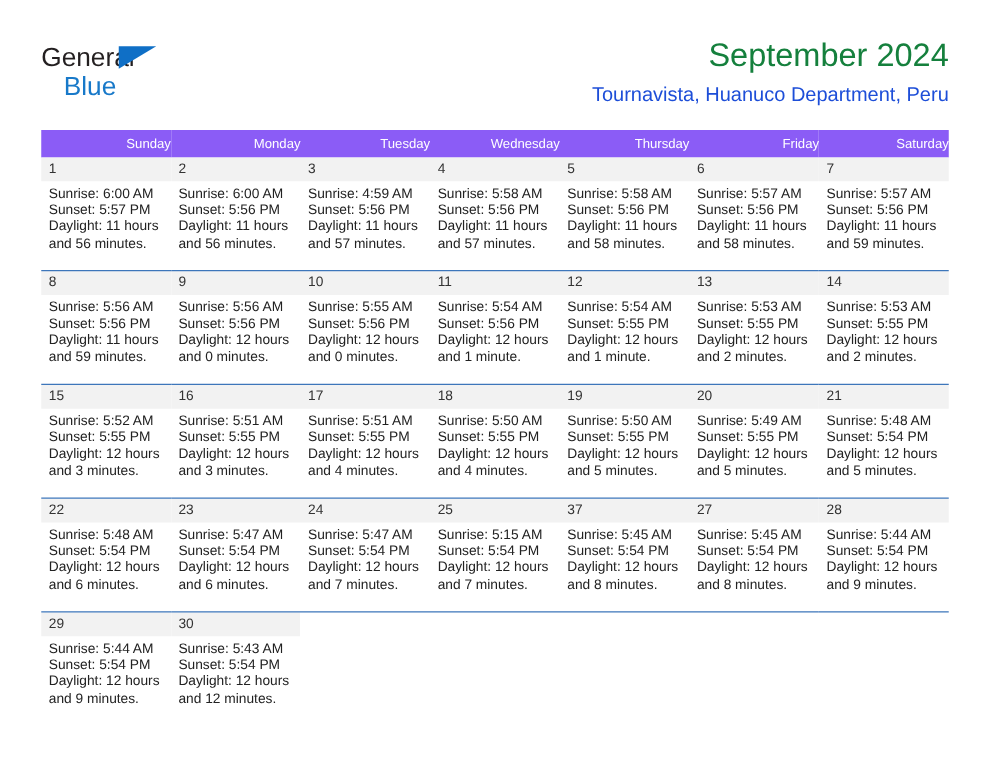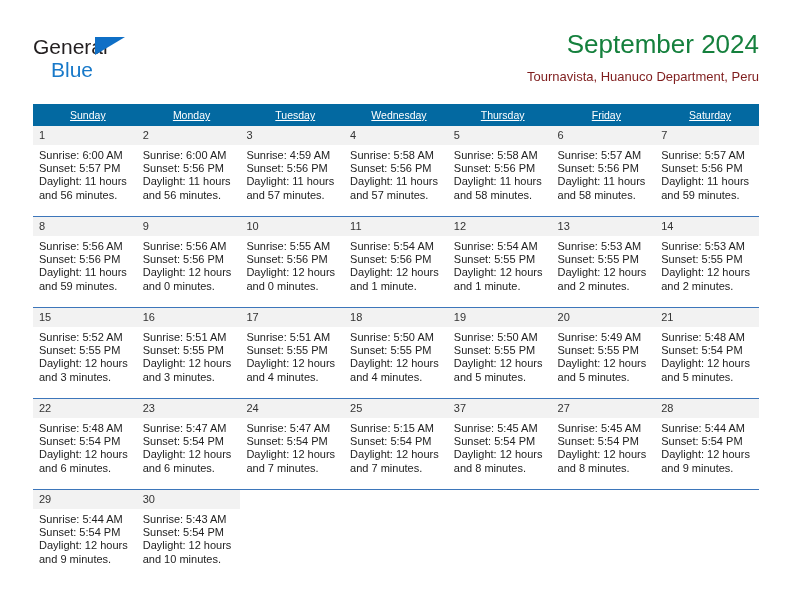--- a/index.html
+++ b/index.html
@@ -73,47 +73,46 @@
   }
   .cal-title {
     font-size: 26px;
     line-height: 32px;
     color: #15803d;
     font-weight: normal;
     white-space: nowrap;
   }
   .cal-subtitle {
     margin-top: 8px;
-    font-size: 13px;
+    font-size: 16px;
     line-height: 17px;
-    color: #7f1d1d;
+    color: #1d4ed8;
     white-space: nowrap;
   }
 
   
   .calendar {
     position: absolute;
     left: 33px;
     top: 104px;
     width: 726px;
     border-collapse: collapse;
     table-layout: fixed;
   }
   .calendar col { width: 103.71px; }
 
   .calendar thead th {
-    background: #0369a1;
+    background: #8b5cf6;
     color: #ffffff;
     font-size: 10.5px;
     font-weight: normal;
-    text-align: center;
+    text-align: right;
     padding: 5px 0 5px 6px;
     height: 12px;
     border: none;
-    text-decoration: underline;
   }
 
   .week-row > td {
     vertical-align: top;
     padding: 0;
     border: none;
     border-top: 1px solid #3d76ba;
     height: 90px;
   }
   .week-row.first > td { border-top: none; }
@@ -451,21 +450,21 @@
               <span>Daylight: 12 hours</span>
               <span>and 9 minutes.</span>
             </span>
           </td>
           <td>
             <span class="daynum">30</span>
             <span class="cellbody">
               <span>Sunrise: 5:43 AM</span>
               <span>Sunset: 5:54 PM</span>
               <span>Daylight: 12 hours</span>
-              <span>and 10 minutes.</span>
+              <span>and 12 minutes.</span>
             </span>
           </td>
           <td>
             <span class="daynum empty"></span>
           </td>
           <td>
             <span class="daynum empty"></span>
           </td>
           <td>
             <span class="daynum empty"></span>

